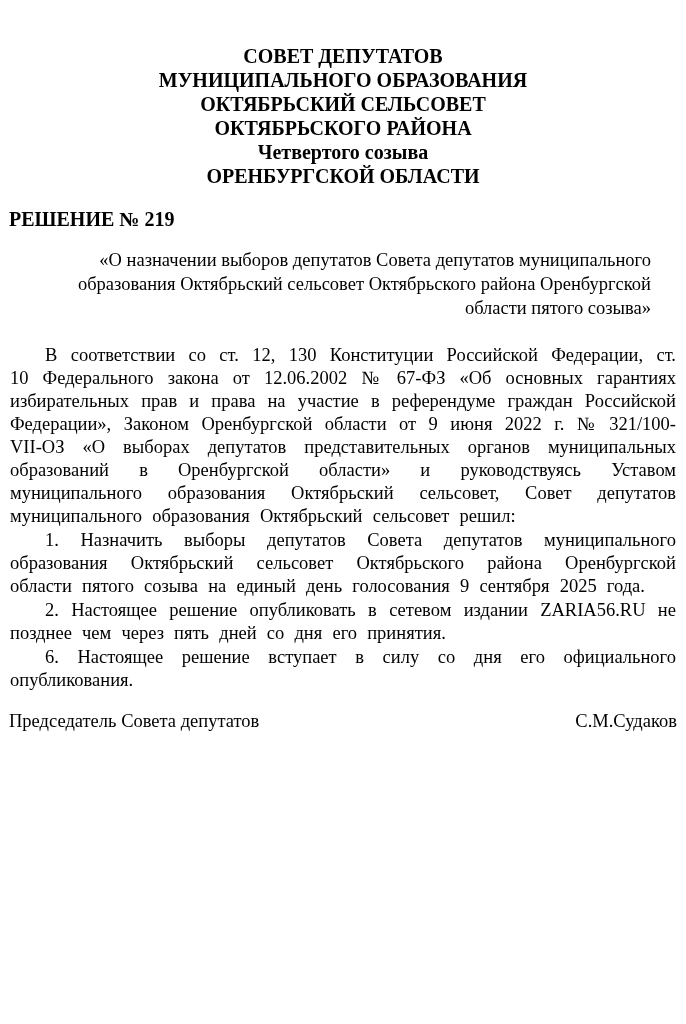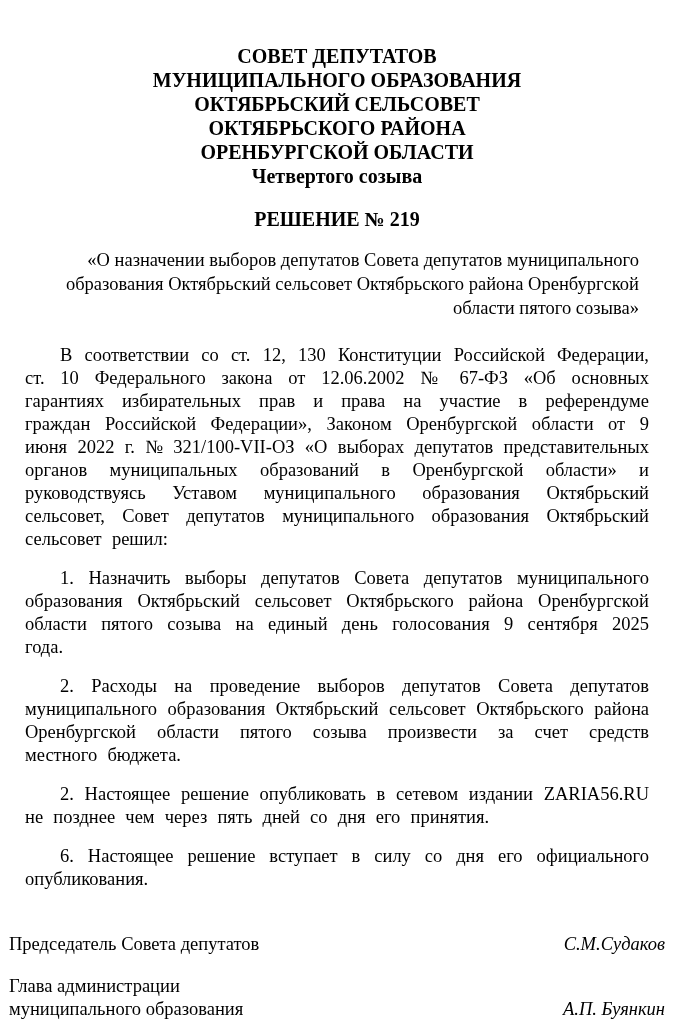--- a/index.html
+++ b/index.html
@@ -8,103 +8,96 @@
     background: #ffffff;
   }
   .page {
     position: relative;
     width: 686px;
     height: 1024px;
     box-sizing: border-box;
     margin: 0 auto;
     background: #ffffff;
     color: #000000;
-    padding: 44px 21px 0 9px;
+    padding: 44px 9px 0 9px;
     font-family: "Liberation Serif", "DejaVu Serif", serif;
     overflow: hidden;
   }
   .org-header {
     text-align: center;
     font-weight: bold;
     font-size: 20px;
     line-height: 24px;
   }
   .org-header .org-line { white-space: nowrap; }
   .decision-header {
     margin-top: 19px;
-    text-align: center;
     font-weight: bold;
     font-size: 20px;
     line-height: 24px;
   }
   .subject {
     margin: 17px 26px 0 26px;
     text-align: right;
     font-size: 18.5px;
     line-height: 24px;
   }
   .body-block {
     margin-top: 24px;
   }
   .par {
-    margin: 16px;
+    margin: 1px;
     font-size: 18.5px;
     line-height: 23px;
     text-align: justify;
     text-indent: 35px;
     word-spacing: 0.30em;
   }
   .sig-block {
     font-size: 18.5px;
     line-height: 23px;
   }
   .sig-row {
     display: flex;
     justify-content: space-between;
     align-items: flex-end;
   }
-  .sig-row.first { margin-top: 42px; }
+  .sig-row.first { margin-top: 18px; }
   .sig-row.second { margin-top: 19px; }
   .sig-title { text-align: left; }
   .sig-title.multiline { white-space: pre-line; }
-  .sig-name { text-align: right; white-space: nowrap; font-style: italic; }
+  .sig-name { text-align: right; white-space: nowrap; }
 </style>
 </head>
 <body>
 
 <div class="page">
 
   <div class="org-header">
     <div class="org-line">СОВЕТ ДЕПУТАТОВ</div>
     <div class="org-line">МУНИЦИПАЛЬНОГО ОБРАЗОВАНИЯ</div>
     <div class="org-line">ОКТЯБРЬСКИЙ СЕЛЬСОВЕТ</div>
     <div class="org-line">ОКТЯБРЬСКОГО РАЙОНА</div>
+    <div class="org-line">Четвертого созыва</div>
     <div class="org-line">ОРЕНБУРГСКОЙ ОБЛАСТИ</div>
-    <div class="org-line">Четвертого созыва</div>
   </div>
 
   <div class="decision-header">
     <div>РЕШЕНИЕ № 219</div>
   </div>
 
   <div class="subject">«О назначении выборов депутатов Совета депутатов муниципального образования Октябрьский сельсовет Октябрьского района  Оренбургской области пятого созыва»</div>
 
   <div class="body-block">
     <p class="par">В соответствии со ст. 12, 130 Конституции Российской Федерации, ст. 10 Федерального закона от 12.06.2002 № 67-ФЗ «Об основных гарантиях избирательных прав и права на участие в референдуме граждан Российской Федерации», Законом Оренбургской области от 9 июня 2022 г. № 321/100-VII-ОЗ «О выборах депутатов представительных органов муниципальных образований в Оренбургской области» и руководствуясь Уставом муниципального образования Октябрьский сельсовет, Совет депутатов муниципального образования Октябрьский сельсовет решил:</p>
     <p class="par">1. Назначить выборы депутатов Совета депутатов муниципального образования Октябрьский сельсовет Октябрьского района Оренбургской области пятого созыва на единый день голосования 9 сентября 2025 года.</p>
-    <p class="par">2. Расходы на проведение выборов депутатов Совета депутатов муниципального образования Октябрьский сельсовет Октябрьского района Оренбургской области пятого созыва произвести за счет средств местного бюджета.</p>
     <p class="par">2. Настоящее решение опубликовать в сетевом издании ZARIA56.RU не позднее чем через пять дней со дня его принятия.</p>
     <p class="par">6. Настоящее решение вступает в силу со дня его официального опубликования.</p>
   </div>
 
   <div class="sig-block">
     <div class="sig-row first">
       <span class="sig-title">Председатель Совета депутатов</span>
       <span class="sig-name">С.М.Судаков</span>
     </div>
-    <div class="sig-row second">
-      <span class="sig-title multiline">Глава администрации
-муниципального образования</span>
-      <span class="sig-name">А.П. Буянкин</span>
-    </div>
   </div>
 
 </div>
 
 </body></html>

